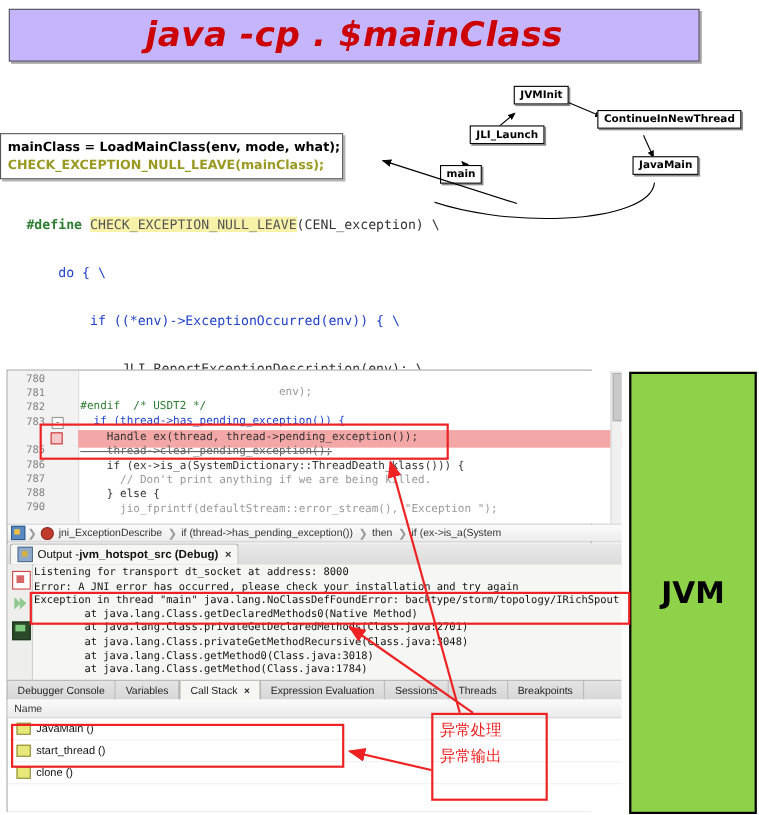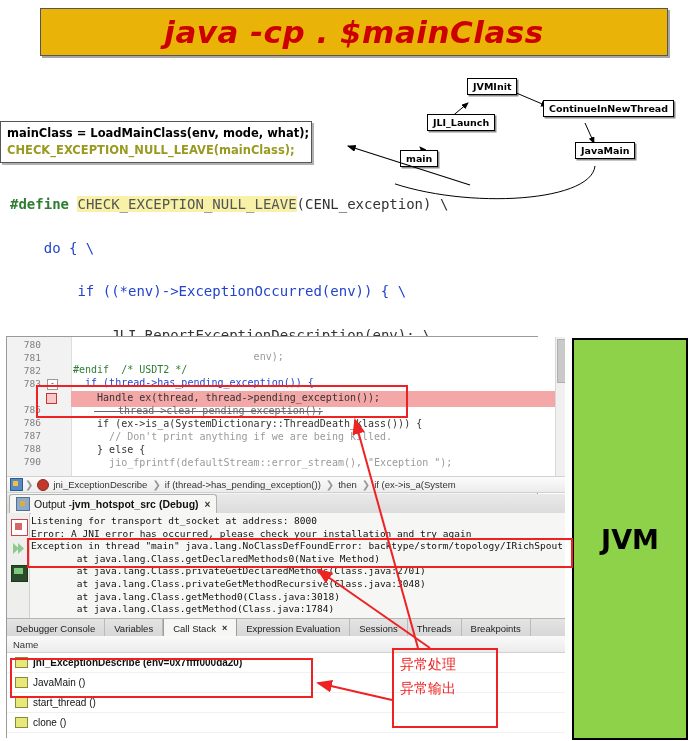--- a/index.html
+++ b/index.html
@@ -3,24 +3,23 @@
 <meta charset="utf-8">
 <style>
   html,body{margin:0;padding:0;}
   body{
     width:690px;height:741px;background:#ffffff;position:relative;
     font-family:"Liberation Sans", sans-serif;overflow:hidden;
   }
   
   #title-banner{
     position:absolute;left:8px;top:8px;width:626px;height:46px;
-    background:#eab308;border:1px solid #555;
+    background:#c4b5fd;border:1px solid #555;
     display:flex;align-items:center;justify-content:center;
     box-shadow:2px 2px 0 rgba(0,0,0,0.35);
-    margin-left:32px;
   }
   #title-banner .ttext{
     color:#cc0000;font-style:italic;font-weight:bold;font-size:31px;
     font-family:"DejaVu Sans", sans-serif;letter-spacing:0.5px;
     white-space:nowrap;
   }
   
   #flow-diagram{position:absolute;left:395px;top:70px;width:295px;height:180px;}
   #flow-diagram svg{position:absolute;left:0;top:0;}
   .node-box{
@@ -37,22 +36,22 @@
     box-shadow:2px 2px 0 rgba(0,0,0,0.3);
     padding:3px 6px;box-sizing:border-box;
   }
   #callout-box .cl{
     font-family:"DejaVu Sans", sans-serif;font-weight:bold;font-size:11.5px;
     line-height:17px;white-space:nowrap;color:#000;
   }
   #callout-box .cl.olive{color:#9a9a22;}
   
   #macro-code{
-    position:absolute;left:10px;top:168px;width:370px;height:150px;
-    font-family:"DejaVu Sans Mono", monospace;font-size:14px;line-height:14.5px;
+    position:absolute;left:24px;top:168px;width:370px;height:150px;
+    font-family:"DejaVu Sans Mono", monospace;font-size:12px;line-height:14.5px;
     color:#333;white-space:pre;
   }
   #macro-code .ln{position:relative;padding-left:0;height:14.5px;}
   #macro-code .hl-row{background:#dfe7f3;}
   .k-pre{color:#2e7d32;font-weight:bold;}
   .k-kw{color:#2244cc;}
   .k-mac{background:#f7f2a8;color:#555;}
   .k-fn{color:#55aaee;}
   .k-blue{color:#3d8fd1;}
   
@@ -82,21 +81,21 @@
     position:absolute;left:39px;width:9px;height:9px;border:1.4px solid #c33;
     background:#f5c9c9;
   }
   .srcline{
     position:absolute;left:66px;font-family:"DejaVu Sans Mono", monospace;
     font-size:10px;white-space:pre;color:#333;
   }
   .exec-hl{
     position:absolute;left:64px;width:494px;height:16px;background:#f4a7a7;
   }
-  .strike{text-decoration:line-through;color:#666;padding-left:21px;}
+  .strike{text-decoration:line-through;color:#666;}
   .cmt{color:#9a9a9a;}
   #source-scrollbar{
     position:absolute;right:0;top:0;width:9px;height:139px;background:#f0f0f0;
     border-left:1px solid #d8d8d8;
   }
   #source-scrollbar .thumb{
     position:absolute;left:1px;top:2px;width:7px;height:42px;background:#c9c9c9;
     border:1px solid #b0b0b0;
   }
   
@@ -348,24 +347,20 @@
       </div>
     <div class="tab">
         <span>Breakpoints</span>
       </div>
   </div>
 
   <div id="callstack">
     <div id="cs-header">
         <span>Name</span>
       </div>
-    <div class="cs-row bold">
-        <span class="fico"></span>
-        <span>jni_ExceptionDescribe (env=0x7ffff000da20)</span>
-      </div>
     <div class="cs-row">
         <span class="fico"></span>
         <span>JavaMain ()</span>
       </div>
     <div class="cs-row">
         <span class="fico"></span>
         <span>start_thread ()</span>
       </div>
     <div class="cs-row">
         <span class="fico"></span>

